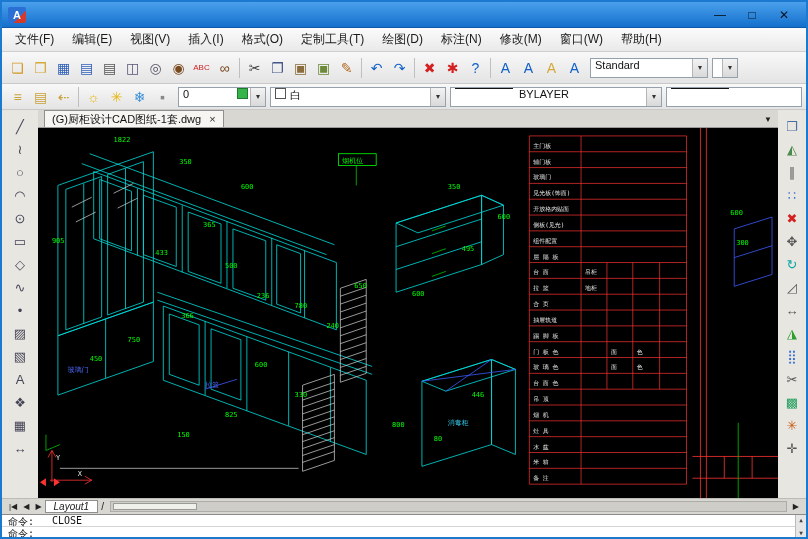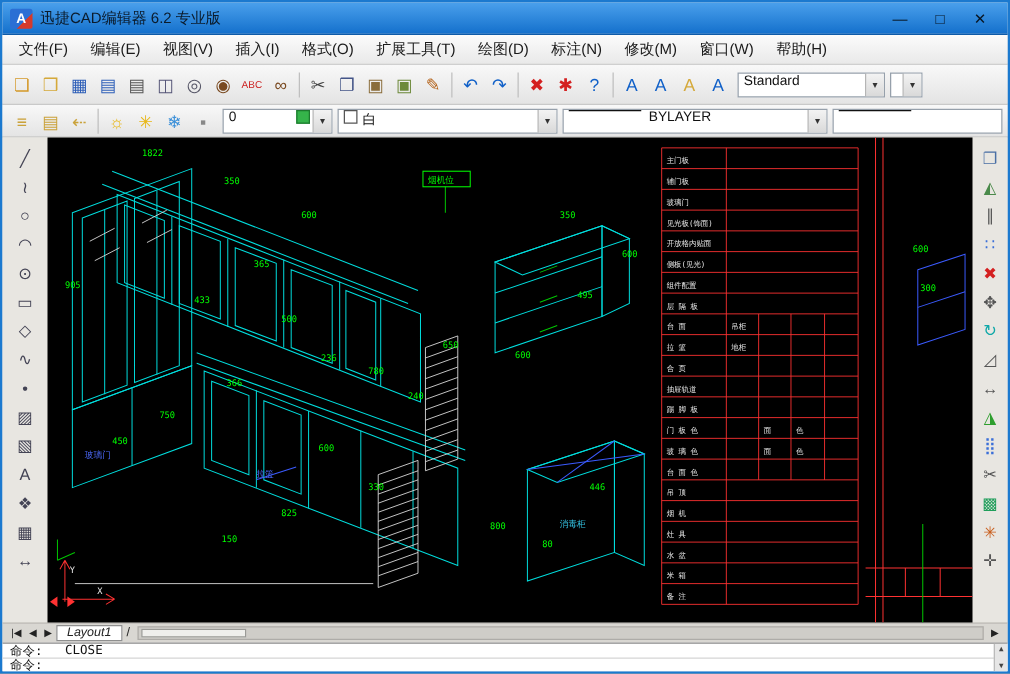--- a/index.html
+++ b/index.html
@@ -56,46 +56,45 @@
   
   .layoutbar{height:16px;flex:0 0 16px;background:#d9d7d2;display:flex;align-items:center;font-size:10px;padding:0 4px;border-top:1px solid #bdbbb6;color:#222;}
   .lb-nav{padding:0 3px;font-size:8px;}
   .lb-tab{background:#fff;border:1px solid #8f8f8f;padding:0 8px;height:13px;display:flex;align-items:center;font-style:italic;font-size:10px;}
   .lb-slash{padding:0 3px;}
   .hs-track{flex:1;height:11px;background:#cfcdc8;border:1px solid #aeaca8;margin:0 3px;position:relative;}
   .hs-thumb{position:absolute;left:2px;top:1px;width:84px;height:7px;background:#efefec;border:1px solid #9a9a96;}
 
   
   .cmdbar{height:23px;flex:0 0 23px;background:#fff;border-top:1px solid #8a8a8a;font-family:"DejaVu Sans Mono",monospace;font-size:10px;color:#111;position:relative;overflow:hidden;}
-  .cmd-line{height:11px;display:flex;align-items:center;gap:18px;padding:0 6px;}
+  .cmd-line{height:11px;display:flex;align-items:flex-start;gap:18px;padding:0 6px;}
   .cmd-input{border-top:1px solid #d5d5d5;}
   .cmd-scroll{position:absolute;right:0;top:0;width:11px;height:100%;background:#e6e6e6;border-left:1px solid #bbb;display:flex;flex-direction:column;align-items:center;justify-content:space-between;font-size:6px;color:#444;padding:1px 0;}
 </style>
 </head>
 <body>
 
 <div class="window">
 
   <div class="titlebar">
     <span class="logo">A</span>
-    <span class="title">迅捷CAD编辑器 6.2 专业版</span>
     <span class="win-btns">
       <span class="win-btn">—</span>
       <span class="win-btn">□</span>
       <span class="win-btn">✕</span>
     </span>
   </div>
 
   <div class="menubar">
       <span class="menu-item">文件(F)</span>
       <span class="menu-item">编辑(E)</span>
       <span class="menu-item">视图(V)</span>
       <span class="menu-item">插入(I)</span>
       <span class="menu-item">格式(O)</span>
-      <span class="menu-item">扩展工具(T)</span>
+      <span class="menu-item">定制工具(T)</span>
       <span class="menu-item">绘图(D)</span>
       <span class="menu-item">标注(N)</span>
       <span class="menu-item">修改(M)</span>
       <span class="menu-item">窗口(W)</span>
       <span class="menu-item">帮助(H)</span>
     </div>
 
   <div class="toolbar tb1">
     <span class="tb-icons">
         <span class="tb-btn" style="color: rgb(213, 154, 43);">❏</span>
@@ -181,20 +180,27 @@
         <span class="strip-btn" style="color: rgb(68, 68, 85);">∿</span>
         <span class="strip-btn" style="color: rgb(68, 68, 85);">•</span>
         <span class="strip-btn" style="color: rgb(68, 68, 85);">▨</span>
         <span class="strip-btn" style="color: rgb(68, 68, 85);">▧</span>
         <span class="strip-btn" style="color: rgb(68, 68, 85);">A</span>
         <span class="strip-btn" style="color: rgb(68, 68, 85);">❖</span>
         <span class="strip-btn" style="color: rgb(68, 68, 85);">▦</span>
         <span class="strip-btn" style="color: rgb(68, 68, 85);">↔</span>
       </div>
     <div class="center">
+      <div class="tabstrip">
+        <span class="doctab">
+          <span>(G)厨柜设计CAD图纸-1套.dwg</span>
+          <span class="tab-close">×</span>
+        </span>
+        <span class="tab-list">▼</span>
+      </div>
       <div class="canvas">
         <svg id="cad-svg" viewBox="0 0 744 374" preserveAspectRatio="none">
           <g stroke="#00dede" stroke-width="0.8" fill="none">
             <path d="M52,26 L298,118"></path>
             <path d="M44,36 L290,128"></path>
             <path d="M56,44 L300,136 L300,204 L56,112 Z"></path>
             <path d="M100,61 L100,129"></path>
               <path d="M145,78 L145,146"></path>
               <path d="M190,94 L190,162"></path>
               <path d="M235,111 L235,179"></path>

